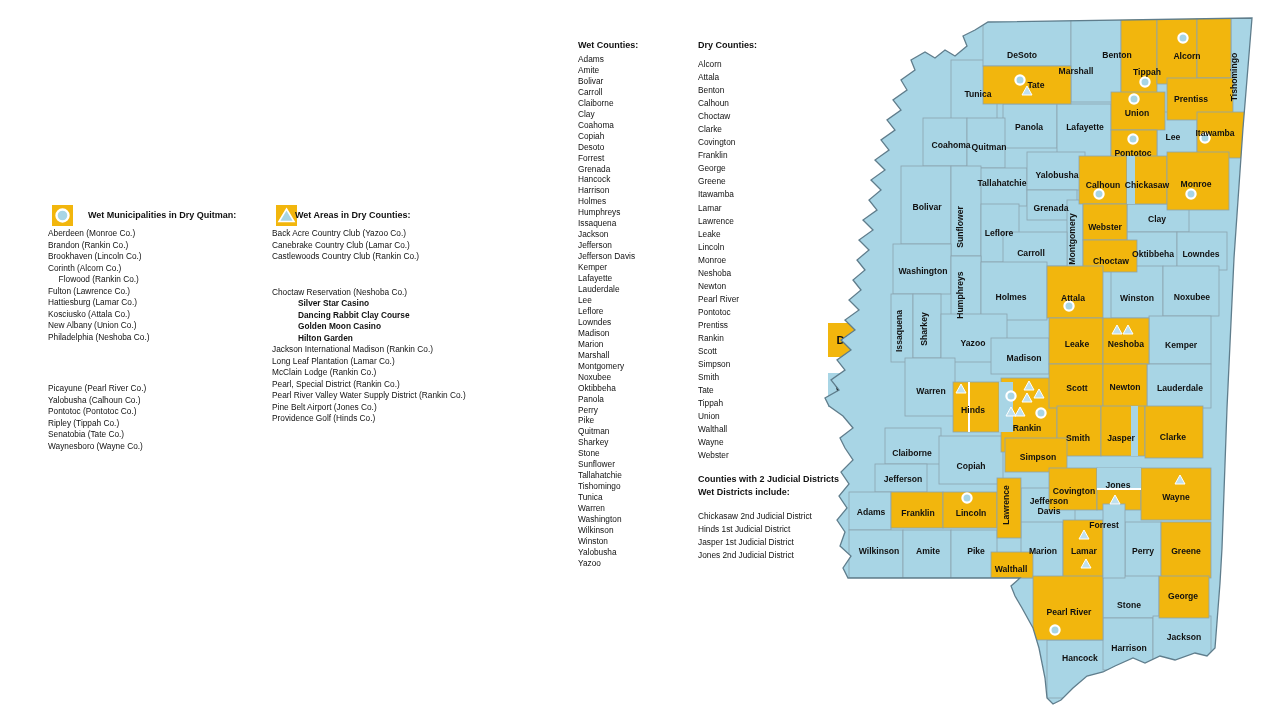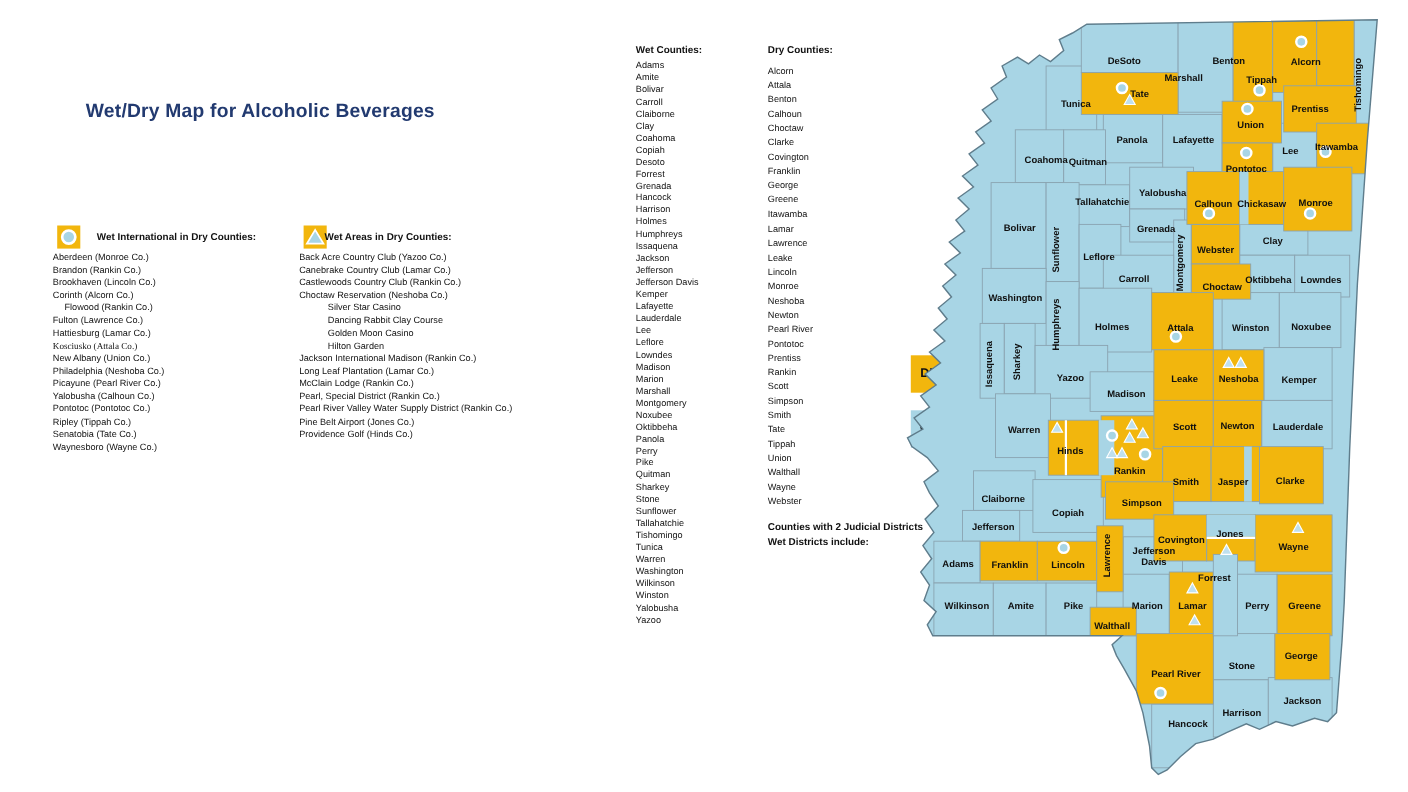--- a/index.html
+++ b/index.html
@@ -5,71 +5,70 @@
   html,body{margin:0;padding:0;background:#fff;}
   #stage{position:relative;width:1280px;height:720px;background:#fff;overflow:hidden;
          font-family:"Liberation Sans",sans-serif;color:#111;}
   .abs{position:absolute;}
   #title{left:78px;top:90px;font-size:17.5px;font-weight:bold;color:#223A70;letter-spacing:.2px;}
   .sec-head{font-size:9px;font-weight:bold;color:#111;}
   .icon-box{width:21px;height:21px;display:flex;align-items:center;justify-content:center;}
   .list{font-size:8.3px;}
   .list div{line-height:11.53px;white-space:nowrap;}
   .clist div{white-space:nowrap;}
-  .indent{padding-left:26px;}
+  .indent{padding-left:26px;font-weight:bold;}
   .bighead{font-size:9px;font-weight:bold;line-height:13px;white-space:nowrap;}
   .swatch{width:41px;height:34px;display:flex;align-items:center;justify-content:center;
           font-size:11.5px;font-weight:bold;color:#111;}
 </style>
 </head>
 <body>
 <div id="stage">
 
-<div id="title" class="abs">Wet/Dry Map for Alcoholic Beverages</div>
 
 <div class="abs" style="left:52px;top:205px;">
   <div class="icon-box" id="icon-muni" style="background: rgb(242, 182, 13);">
         <svg width="21" height="21">
           <circle cx="10.5" cy="10.5" r="6" fill="#A8D5E5" stroke="#fff" stroke-width="2.4"></circle>
         </svg>
       </div>
 </div>
-<div class="abs sec-head" style="left:88px;top:210px;">Wet International in Dry Counties:</div>
+<div class="abs sec-head" style="left:88px;top:210px;">Wet Municipalities in Dry Quitman:</div>
 <div class="abs list" style="left: 48px; top: 228px; line-height: 11.53px;" id="muni-list">
       <div style="line-height: 11.53px;">Aberdeen (Monroe Co.)</div>
       <div style="line-height: 11.53px;">Brandon (Rankin Co.)</div>
       <div style="line-height: 11.53px;">Brookhaven (Lincoln Co.)</div>
       <div style="line-height: 11.53px;">Corinth (Alcorn Co.)</div>
       <div style="line-height: 11.53px; text-align: center;">Flowood (Rankin Co.)</div>
       <div style="line-height: 11.53px;">Fulton (Lawrence Co.)</div>
       <div style="line-height: 11.53px;">Hattiesburg (Lamar Co.)</div>
-      <div style="line-height: 11.53px; font-family: Liberation Serif, serif;">Kosciusko (Attala Co.)</div>
+      <div style="line-height: 11.53px;">Kosciusko (Attala Co.)</div>
       <div style="line-height: 11.53px;">New Albany (Union Co.)</div>
       <div style="line-height: 11.53px;">Philadelphia (Neshoba Co.)</div>
-      <div style="line-height: 11.53px;">Picayune (Pearl River Co.)</div>
+      <div style="line-height: 11.53px; margin-top: 40px;">Picayune (Pearl River Co.)</div>
       <div style="line-height: 11.53px;">Yalobusha (Calhoun Co.)</div>
       <div style="line-height: 11.53px;">Pontotoc (Pontotoc Co.)</div>
       <div style="line-height: 11.53px;">Ripley (Tippah Co.)</div>
       <div style="line-height: 11.53px;">Senatobia (Tate Co.)</div>
       <div style="line-height: 11.53px;">Waynesboro (Wayne Co.)</div>
     </div>
 
 <div class="abs" style="left:276px;top:205px;">
   <div class="icon-box" id="icon-area" style="background: rgb(242, 182, 13);">
         <svg width="21" height="21">
           <polygon points="10.5,4 18,16.5 3,16.5" fill="#A8D5E5" stroke="#fff" stroke-width="1.6"></polygon>
         </svg>
       </div>
 </div>
 <div class="abs sec-head" style="left:295px;top:210px;">Wet Areas in Dry Counties:</div>
 <div class="abs list" style="left: 272px; top: 228px; line-height: 11.53px;" id="area-list">
       <div style="line-height: 11.53px;">Back Acre Country Club (Yazoo Co.)</div>
       <div style="line-height: 11.53px;">Canebrake Country Club (Lamar Co.)</div>
       <div style="line-height: 11.53px;">Castlewoods Country Club (Rankin Co.)</div>
-      <div style="line-height: 11.53px;">Choctaw Reservation (Neshoba Co.)</div>
+      <div style="line-height: 11.53px; margin-top: 24px;">Choctaw Reservation (Neshoba Co.)</div>
       <div class="indent" style="line-height: 11.53px;">Silver Star Casino</div>
       <div class="indent" style="line-height: 11.53px;">Dancing Rabbit Clay Course</div>
       <div class="indent" style="line-height: 11.53px;">Golden Moon Casino</div>
       <div class="indent" style="line-height: 11.53px;">Hilton Garden</div>
       <div style="line-height: 11.53px;">Jackson International Madison (Rankin Co.)</div>
       <div style="line-height: 11.53px;">Long Leaf Plantation (Lamar Co.)</div>
       <div style="line-height: 11.53px;">McClain Lodge (Rankin Co.)</div>
       <div style="line-height: 11.53px;">Pearl, Special District (Rankin Co.)</div>
       <div style="line-height: 11.53px;">Pearl River Valley Water Supply District (Rankin Co.)</div>
       <div style="line-height: 11.53px;">Pine Belt Airport (Jones Co.)</div>
@@ -159,20 +158,26 @@
       <div style="line-height: 13.05px;">Union</div>
       <div style="line-height: 13.05px;">Walthall</div>
       <div style="line-height: 13.05px;">Wayne</div>
       <div style="line-height: 13.05px;">Webster</div>
     </div>
 
 <div class="abs bighead" style="left:698px;top:473px;">
   <div>Counties with 2 Judicial Districts</div>
   <div>Wet Districts include:</div>
 </div>
+<div class="abs list clist" style="left: 698px; top: 510px; line-height: 13px;" id="jud-list">
+      <div style="line-height: 13px;">Chickasaw 2nd Judicial District</div>
+      <div style="line-height: 13px;">Hinds 1st Judicial District</div>
+      <div style="line-height: 13px;">Jasper 1st Judicial District</div>
+      <div style="line-height: 13px;">Jones 2nd Judicial District</div>
+    </div>
 
 <div class="abs swatch" style="left: 828px; top: 323px; background: rgb(242, 182, 13);" id="dry-swatch">DRY</div>
 <div class="abs swatch" style="left: 828px; top: 373px; background: rgb(168, 213, 229);" id="wet-swatch">WET</div>
 
 <svg class="abs" id="map-svg" style="left:815px;top:8px;" width="440" height="708" viewBox="0 0 440 708">
       <defs>
         <clipPath id="stateClip">
           <path d="M173,14 L437,10 L428,120 L419,250 L412,400 L407,540 L405,575 L400,640 L392,648 L380,645 L360,652 L345,648 L330,655 L318,650 L300,658 L288,664 L272,668 L258,680 L246,692 L238,696 L232,690 L230,670 L224,640 L218,620 L207,600 L200,588 L196,578 L205,570 L33,570 L28,560 L36,548 L25,538 L30,524 L22,512 L32,500 L24,488 L34,476 L26,464 L38,452 L30,440 L25,430 L38,420 L28,408 L14,398 L10,390 L24,382 L16,372 L30,362 L22,352 L36,342 L26,332 L40,322 L30,312 L44,302 L34,292 L46,282 L38,272 L50,262 L42,252 L54,242 L44,232 L58,222 L48,212 L62,202 L54,192 L66,182 L56,172 L70,162 L60,152 L74,142 L66,132 L80,122 L72,112 L86,102 L78,92 L92,82 L86,72 L100,62 L96,52 L110,44 L120,50 L130,42 L140,48 L152,38 L148,28 L160,22 Z"></path>
         </clipPath>
       </defs>

